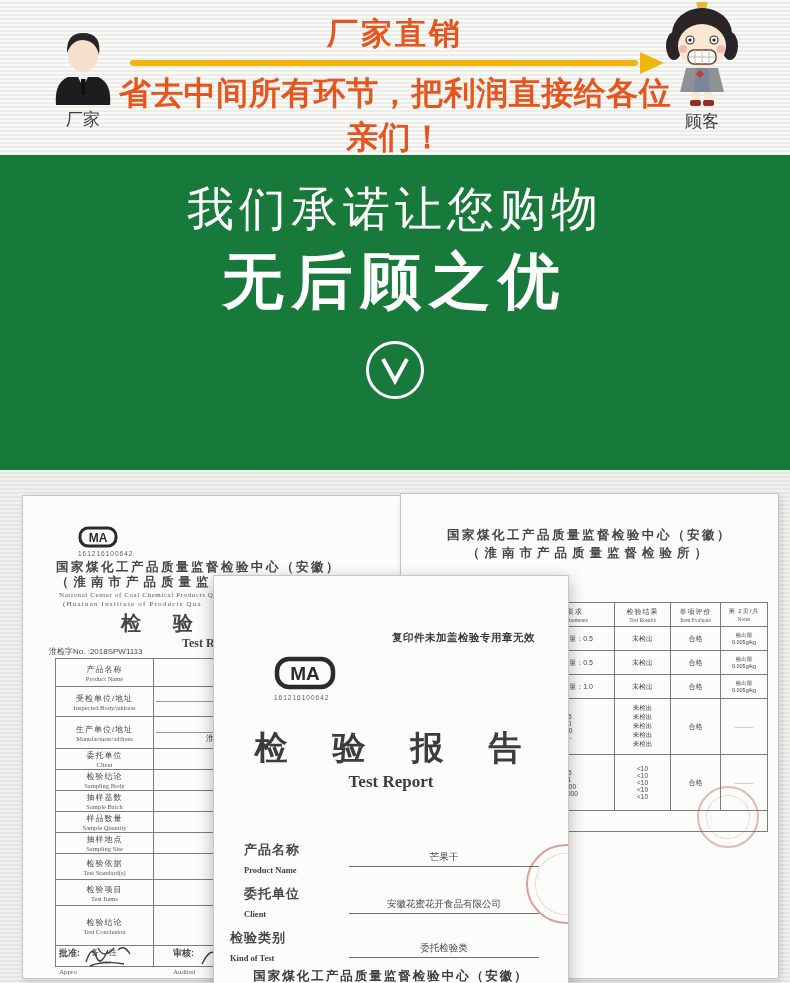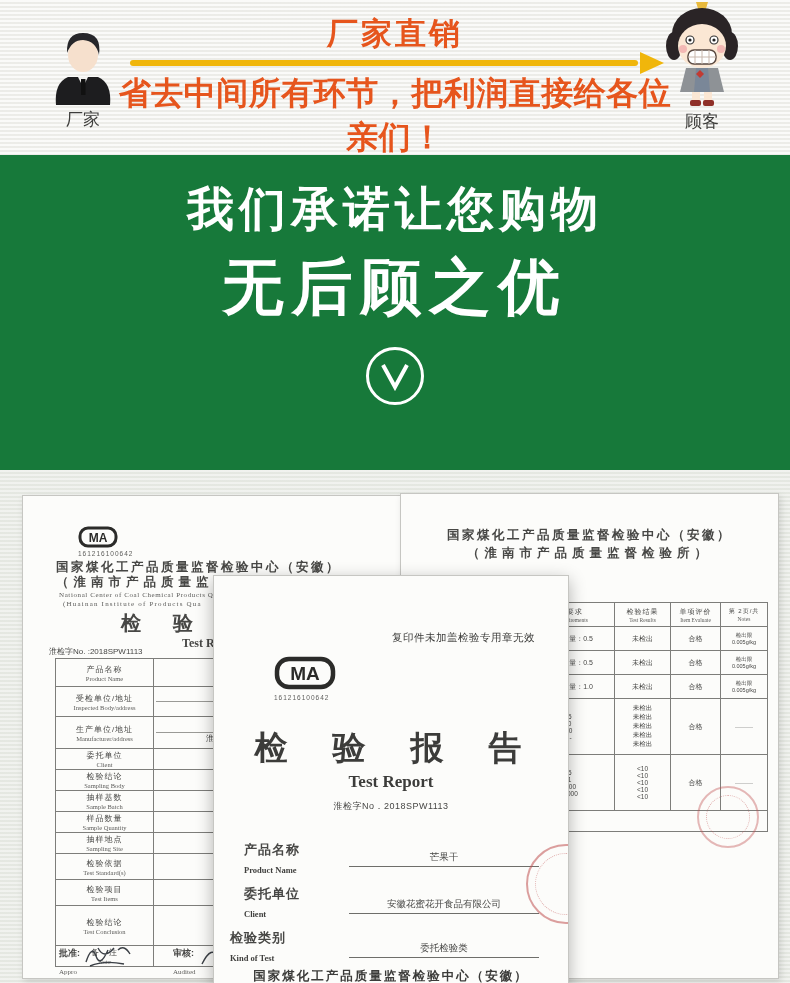--- a/index.html
+++ b/index.html
@@ -18,22 +18,22 @@
     border-left:24px solid #f0b60b;border-top:11px solid transparent;border-bottom:11px solid transparent;}
   .top-sub{left:112px;top:72px;width:566px;text-align:center;color:#e6551d;
     font-size:32px;font-weight:bold;letter-spacing:0.5px;}
   .factory-wrap{left:48px;top:25px;width:70px;height:80px;}
   .factory-label{left:38px;top:108px;width:90px;text-align:center;font-size:17px;color:#3d3d3b;}
   .customer-wrap{left:652px;top:0px;width:100px;height:108px;}
   .customer-label{left:662px;top:110px;width:80px;text-align:center;font-size:17px;color:#3d3d3b;}
 
   
   .sec-green{left:0;top:155px;width:790px;height:315px;background:#17793a;color:#fff;text-align:center;}
-  .g1{padding-top:23px;font-size:47px;letter-spacing:5px;font-weight:700;}
-  .g2{margin-top:6px;font-size:61px;font-weight:bold;letter-spacing:8px;}
+  .g1{padding-top:23px;font-size:47px;letter-spacing:5px;font-weight:400;}
+  .g2{font-size:61px;font-weight:bold;letter-spacing:8px;}
   .pill{display:inline-block;margin-top:28px;border:2px solid #fff;border-radius:40px;
     padding:7px 36px;font-size:29px;letter-spacing:2px;font-weight:500;}
   .vbtn{width:52px;height:52px;border:3px solid #fff;border-radius:50%;
     margin:18px auto 0;display:flex;align-items:center;justify-content:center;}
 
   
   .sec-certs{left:0;top:470px;width:790px;height:513px;
     background:repeating-linear-gradient(180deg, rgba(255,255,255,.35) 0 2px, rgba(222,226,218,.4) 2px 4px), #e9ebe6;}
   .cert{position:absolute;background:#fcfcfa;border:1px solid #c6c6c2;color:#474745;overflow:hidden;}
   .cert-left{left:22px;top:25px;width:378px;height:482px;box-shadow:2px 3px 7px rgba(0,0,0,.13);z-index:1;}
@@ -411,32 +411,31 @@
         </tr>
       </tbody>
         </table>
 
       <div class="stamp" style="left:296px;top:292px;width:58px;height:58px;border-color:rgba(192,80,80,.4);">
         <div class="stamp-inner"></div>
       </div>
     </div>
 
     <div class="cert cert-center">
-      <div class="abs" style="left:178px;top:55px;font-size:10.5px;font-weight:normal;letter-spacing:.5px;color:#3a3a38;text-align:right;">复印件未加盖检验专用章无效</div>
+      <div class="abs" style="left:178px;top:55px;font-size:10.5px;font-weight:bold;letter-spacing:.5px;color:#3a3a38;text-align:right;">复印件未加盖检验专用章无效</div>
       <div class="abs" style="left:60px;top:80px;">
         <svg width="62" height="34" viewBox="0 0 62 34">
           <rect x="3" y="3" width="56" height="28" rx="12" fill="none" stroke="#2b2b29" stroke-width="4.5"></rect>
           <text x="31" y="24" text-anchor="middle" font-size="19" font-weight="bold" fill="#2b2b29" font-family="Liberation Sans, sans-serif">MA</text>
         </svg>
       </div>
       <div class="abs cma-num" style="left:60px;top:118px;">161216100642</div>
 
       <div class="abs" style="left:0;top:150px;width:354px;text-align:center;font-size:33px;font-weight:bold;letter-spacing:6px;color:#3c3c3a;">检　验　报　告</div>
       <div class="abs" style="left:0;top:196px;width:354px;text-align:center;font-size:17px;font-weight:bold;font-family:'Liberation Serif',serif;color:#3c3c3a;">Test  Report</div>
-      <div class="abs" style="left:0;top:224px;width:354px;text-align:center;font-size:9px;letter-spacing:.5px;">淮检字No．2018SPW1113</div>
 
       <div class="abs" style="left:30px;top:264px;">
         <span class="field-cn">产品名称</span><br>
         <span class="field-en">Product Name</span>
       </div>
       <div class="field-val" style="left:135px;top:275px;width:190px;">芒果干</div>
 
       <div class="abs" style="left:30px;top:308px;">
         <span class="field-cn">委托单位</span><br>
         <span class="field-en">Client</span>

